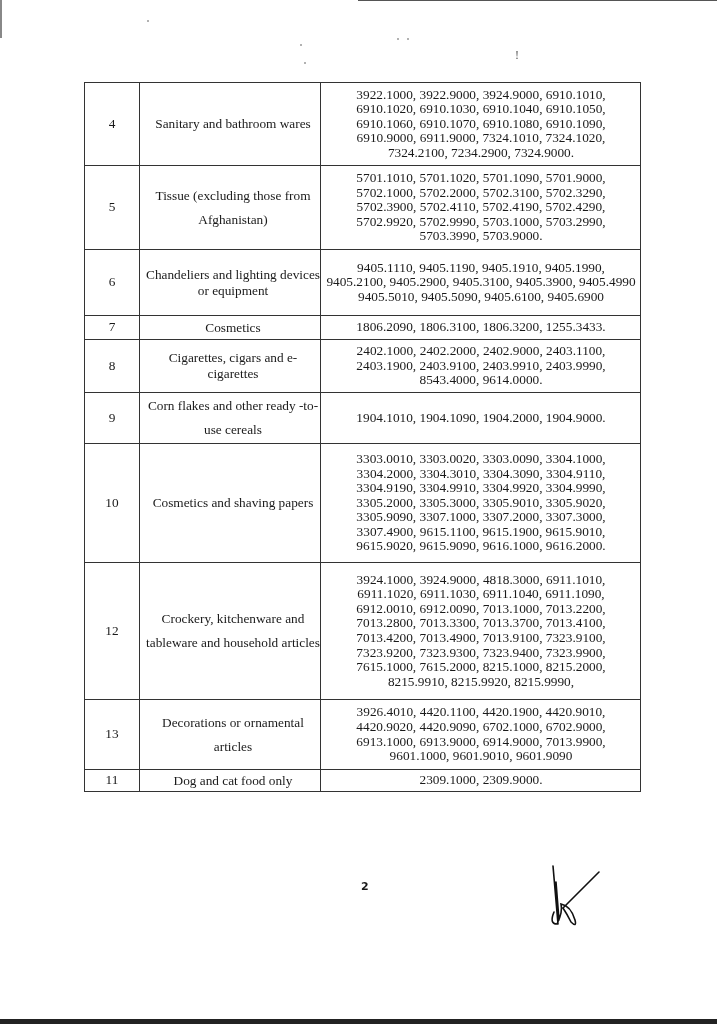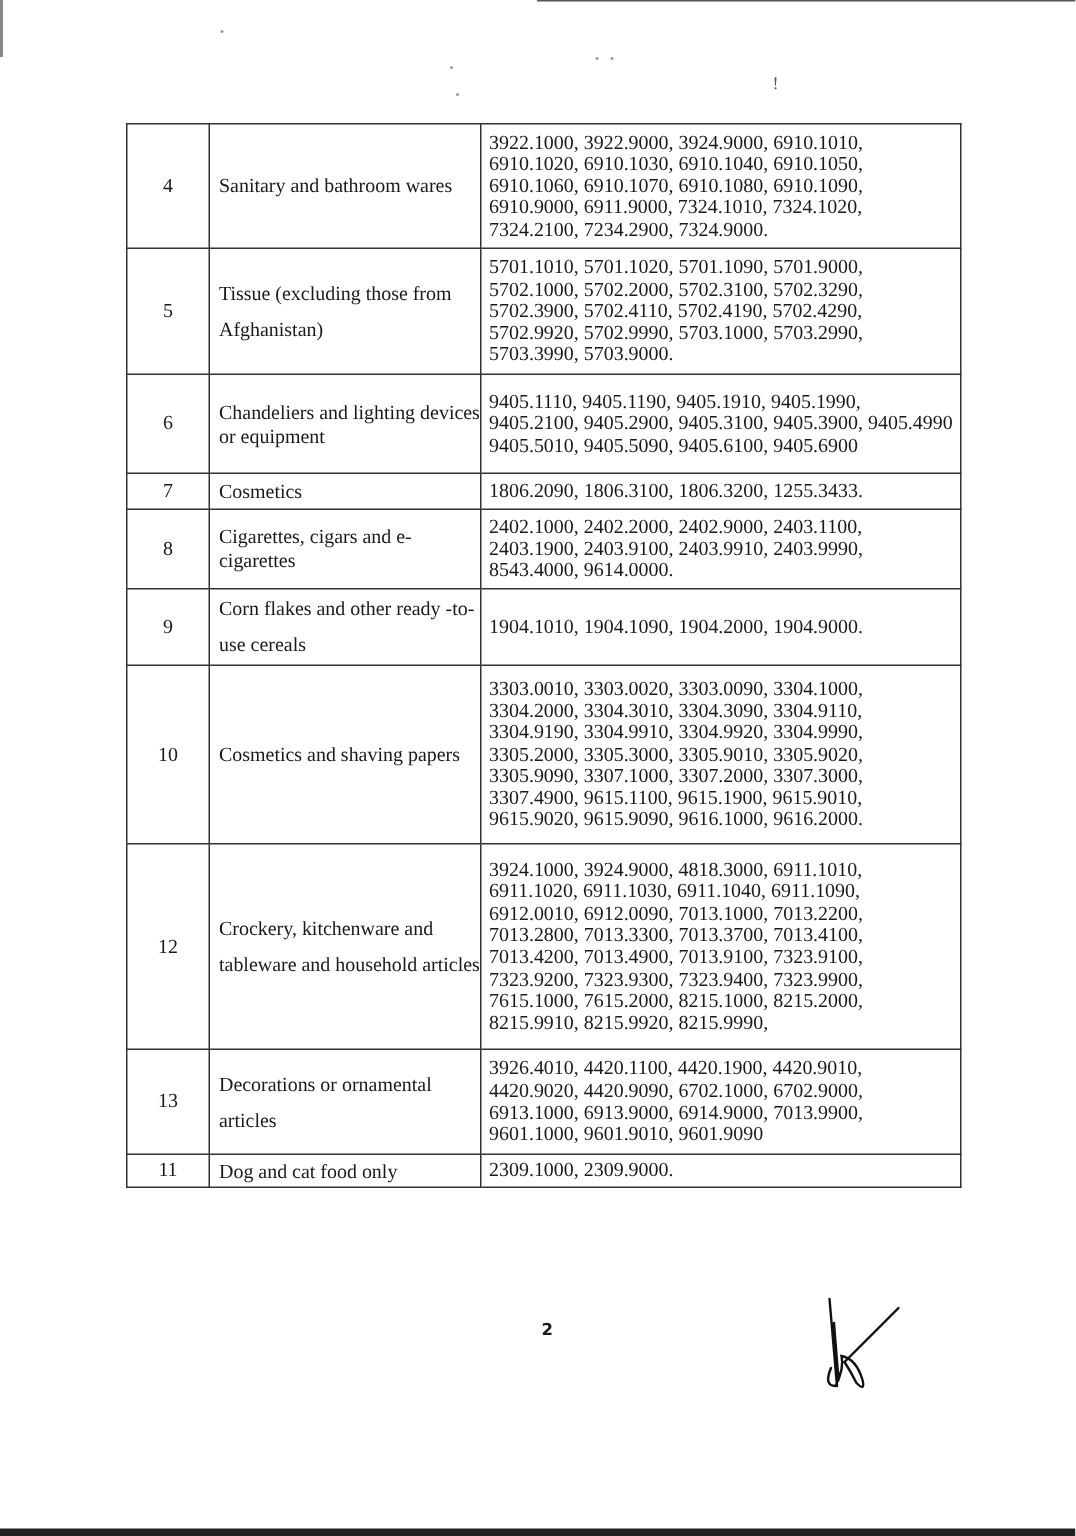--- a/index.html
+++ b/index.html
@@ -10,21 +10,21 @@
   .topline { position:absolute; left:358px; top:0; width:359px; height:1px; background:#555; }
   .leftedge { position:absolute; left:0; top:0; width:2px; height:38px; background:#888; }
   .bottomline { position:absolute; left:0; top:1019px; width:717px; height:5px; background:#222; }
   .speck { position:absolute; width:2px; height:2px; background:#999; border-radius:1px; }
   .bang { position:absolute; left:515px; top:48px; font-size:12px; color:#555; }
 
   table.doc {
     position:absolute; left:84px; top:82px; width:557px;
     border-collapse:collapse; font-size:13.3px; line-height:14.6px;
   }
-  table.doc td { border:1px solid #333; vertical-align:middle; padding:0; }
+  table.doc td { border:1px solid #333; vertical-align:middle; padding:0;text-align:center; }
   td.num { width:54px; text-align:center; }
   td.item { width:174px; padding-left:6px !important; line-height:24px; }
   td.codes { padding:1px 4px 1px 5px !important; vertical-align:top; }
   td.codes.first { text-align:justify; text-align-last:left; }
 
   .page-num {
     position:absolute; left:361px; top:880px; font-family:"DejaVu Sans", sans-serif;
     font-size:11px; font-weight:bold;
   }
   .signature { position:absolute; left:545px; top:862px; }

